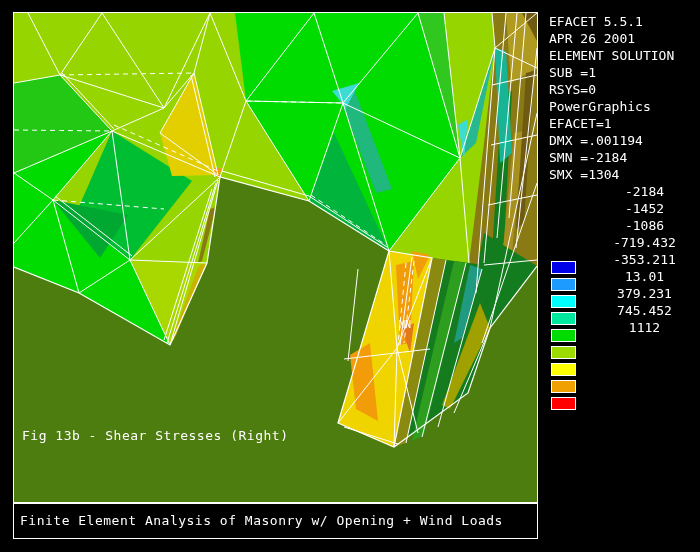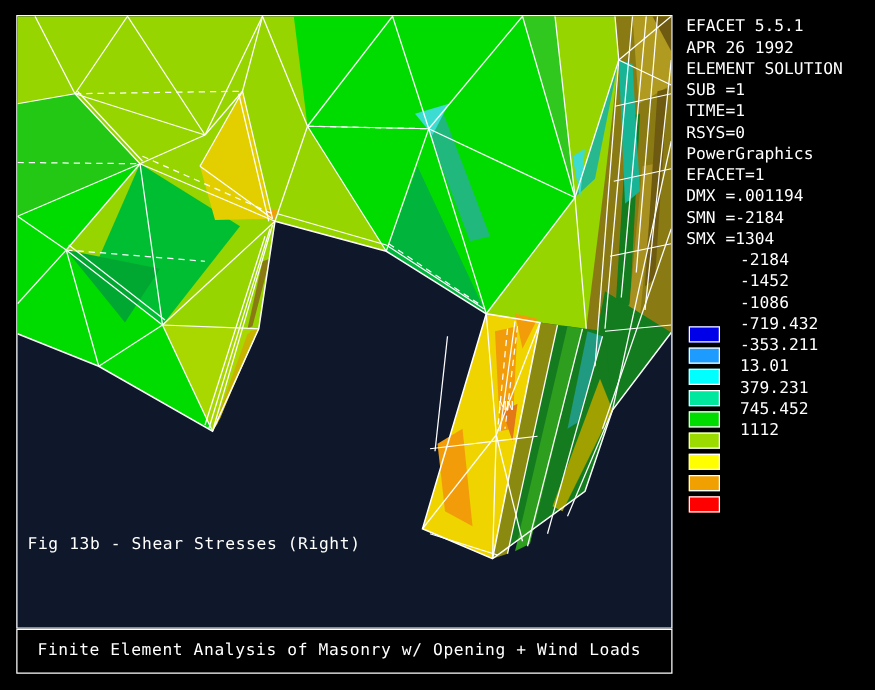--- a/index.html
+++ b/index.html
@@ -3,32 +3,32 @@
 <meta charset="utf-8">
 <style>
   html,body{margin:0;padding:0;background:#000;}
   .screen{
     position:relative;width:700px;height:552px;background:#000;overflow:hidden;
     font-family:"DejaVu Sans Mono","Liberation Mono",monospace;
     font-size:13px;color:#fff;
   }
   .main-box{
     position:absolute;left:13px;top:12px;width:523px;height:489px;
-    border:1px solid #fff;background:#0f172a;
+    border:1px solid #fff;background:#4d7c0f;
   }
   .mesh-svg{position:absolute;left:0;top:0;}
   .caption{position:absolute;left:8px;top:415px;white-space:pre;letter-spacing:.5px;}
   .footer-box{
     position:absolute;left:13px;top:503px;width:523px;height:34px;
     border:1px solid #fff;background:#000;
   }
-  .footer-text{position:absolute;left:16px;top:0;line-height:33px;white-space:pre;letter-spacing:.5px;}
+  .footer-text{position:absolute;left:6px;top:0;line-height:33px;white-space:pre;letter-spacing:.5px;}
   .sidebar{position:absolute;left:549px;top:13px;width:148px;}
   .sb-line{height:17px;line-height:17px;white-space:pre;}
-  .sb-line.indent{padding-left:43px;}
+  .sb-line.indent{padding-left:43px;text-align:center;}
   .legend-swatches{position:absolute;left:2px;top:0;width:27px;}
   .swatch{position:absolute;width:23px;height:11px;border:1px solid #fff;}
 </style>
 </head>
 <body>
 
 <div class="screen">
 
   <div class="main-box">
     <svg class="mesh-svg" width="523" height="489" viewBox="0 0 523 489" xmlns="http://www.w3.org/2000/svg">
@@ -159,24 +159,23 @@
     <div class="caption">Fig 13b - Shear Stresses (Right)</div>
   </div>
 
   <div class="footer-box">
     <div class="footer-text">Finite Element Analysis of Masonry w/ Opening + Wind Loads</div>
   </div>
 
   <div class="sidebar">
     <div id="sb-lines">
         <div class="sb-line">EFACET 5.5.1</div>
-        <div class="sb-line">APR 26 1992</div>
+        <div class="sb-line">APR 26 2001</div>
         <div class="sb-line">ELEMENT SOLUTION</div>
         <div class="sb-line">SUB =1</div>
-        <div class="sb-line">TIME=1</div>
         <div class="sb-line">RSYS=0</div>
         <div class="sb-line">PowerGraphics</div>
         <div class="sb-line">EFACET=1</div>
         <div class="sb-line">DMX =.001194</div>
         <div class="sb-line">SMN =-2184</div>
         <div class="sb-line">SMX =1304</div>
         <div class="sb-line indent">-2184</div>
         <div class="sb-line indent">-1452</div>
         <div class="sb-line indent">-1086</div>
         <div class="sb-line indent">-719.432</div>

